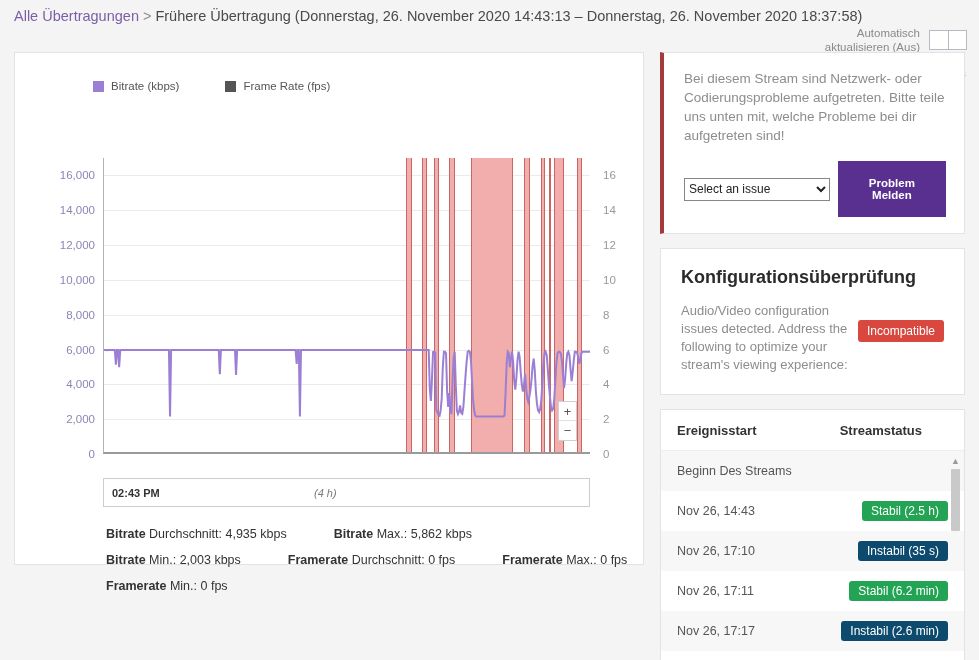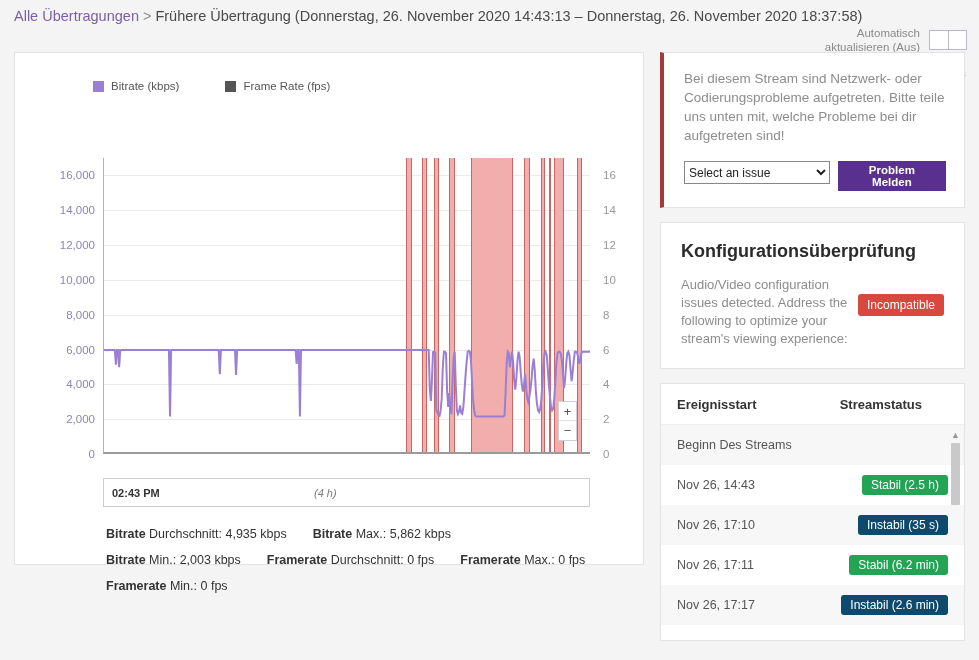--- a/index.html
+++ b/index.html
@@ -99,39 +99,39 @@
   }
   #rangebar .rb-dur { font-size: 11px; font-style: italic; color: #7d7d7d; }
 
   
   #stats {
     position: absolute; left: 91px; top: 468px; width: 510px;
     font-size: 12.5px; color: #333; line-height: 26px;
   }
   #stats .stat { margin-right: 26px; white-space: nowrap; }
   #stats b { font-weight: bold; }
-  #stats .srow { display: flex; }
+  #stats .srow { display: flex; gap: 21px; }
 
   
   #sidebar { position: absolute; left: 660px; top: 52px; width: 305px; }
   .card {
     background: #fff; border: 1px solid #e3e3e3; margin-bottom: 14px;
   }
 
   #alert-card { border-left: 4px solid #a33b3b; padding: 16px 18px 16px 20px; }
   #alert-card .alert-text { font-size: 13.5px; color: #8d8d8d; line-height: 19px; }
-  #alert-card .alert-row { display: flex; gap: 8px; margin-top: 16px; align-items: flex-start; }
+  #alert-card .alert-row { display: flex; gap: 8px; margin-top: 16px; align-items: center; }
   #issue-select {
     width: 150px; height: 23px; font-size: 12px;
     font-family: "Liberation Sans", sans-serif;
     border: 1px solid #878787; background: #fff; color: #222;
   }
   #report-btn {
     background: #59308f; color: #fff; border: none;
-    font-size: 11.5px; font-weight: bold; padding: 3px 11px; cursor: pointer;
+    font-size: 11.5px; font-weight: bold; padding: 16px 11px; cursor: pointer;
     font-family: "Liberation Sans", sans-serif;
   }
 
   #config-card { padding: 18px 20px 20px 20px; }
   #config-card .cfg-title {
     font-size: 18px; font-weight: bold; color: #2b2b2b; margin-bottom: 14px;
   }
   #config-card .cfg-body { display: flex; align-items: flex-start; }
   #config-card .cfg-desc {
     font-size: 13px; color: #8d8d8d; line-height: 18px; width: 172px;

